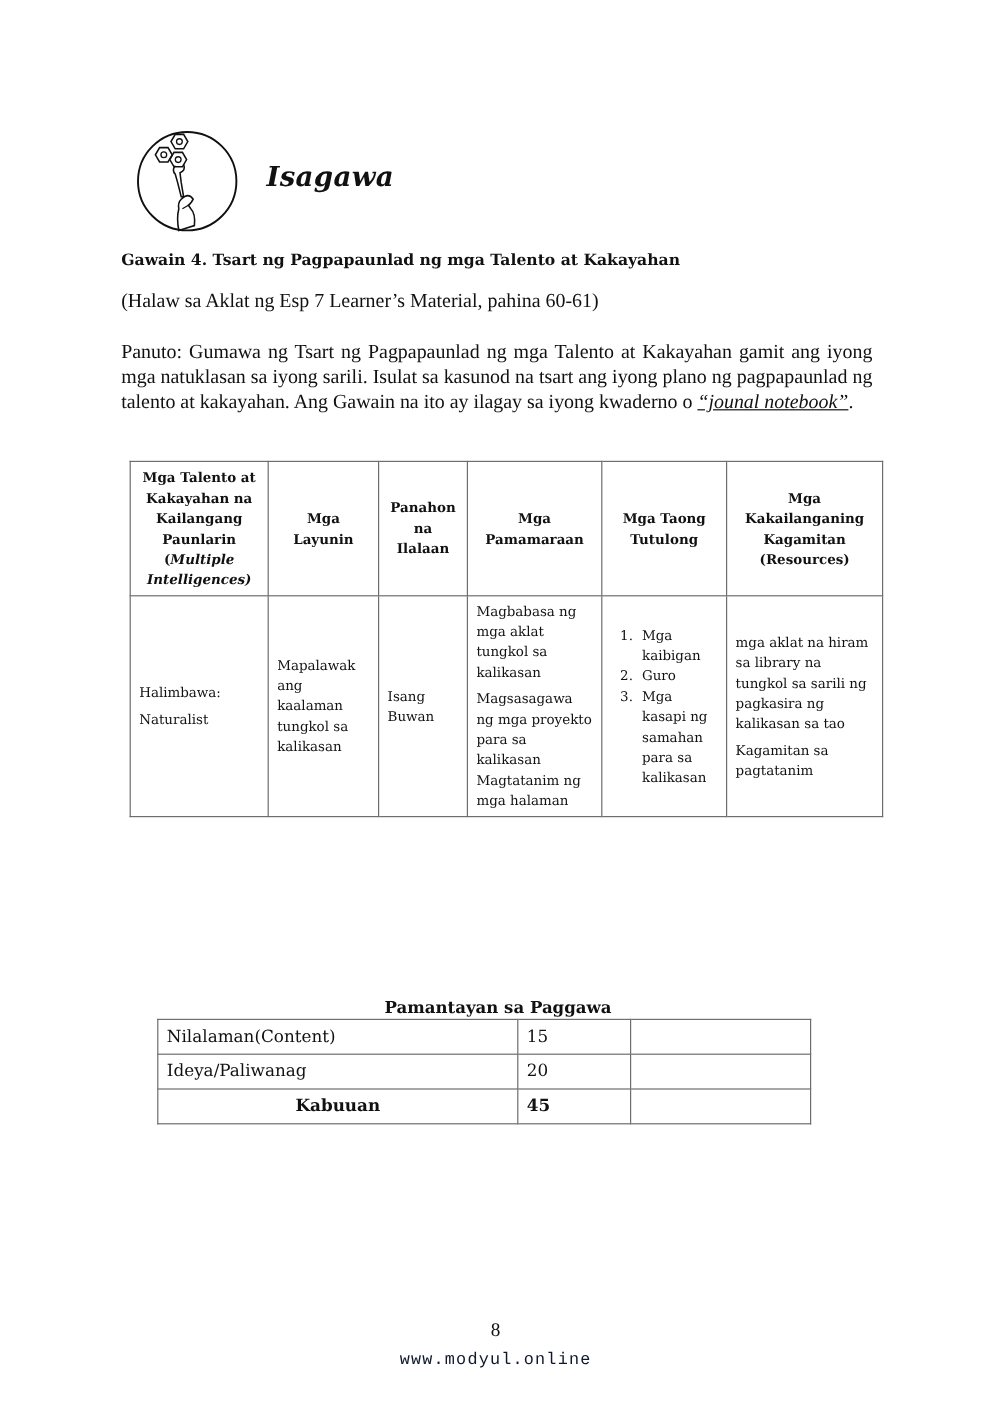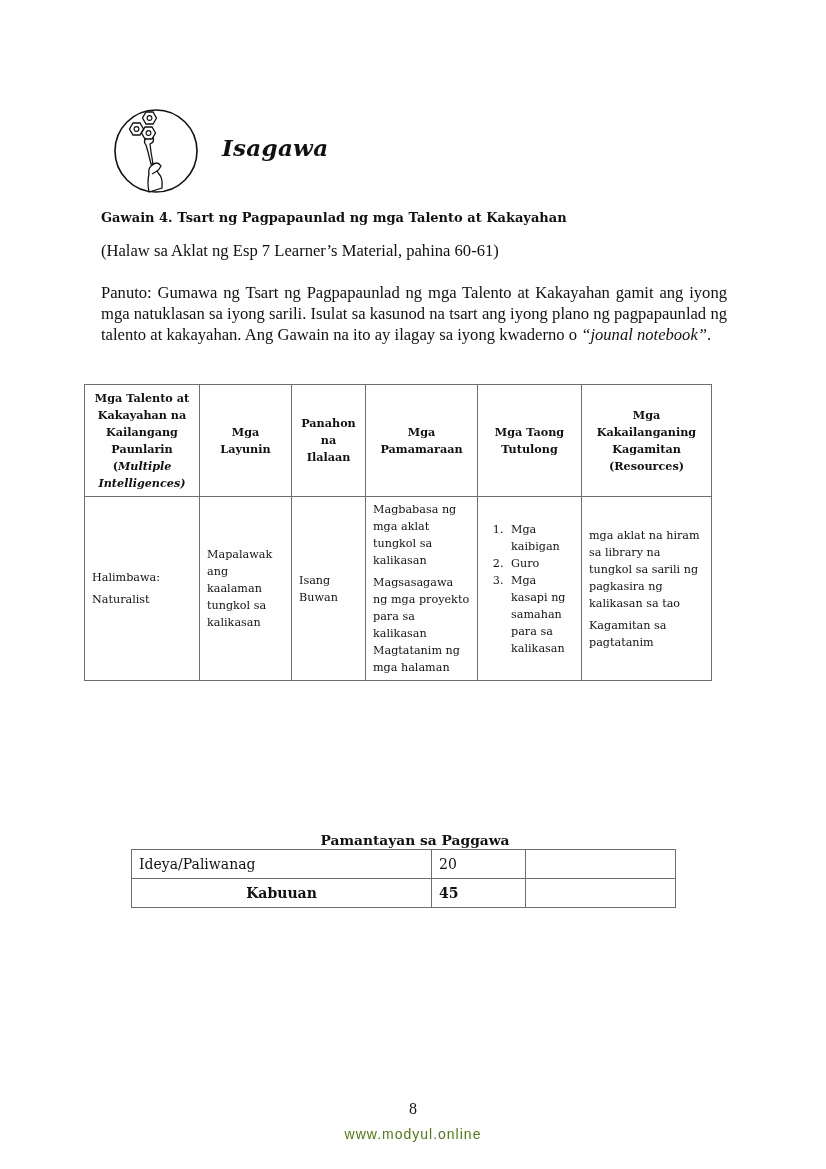--- a/index.html
+++ b/index.html
@@ -4,45 +4,45 @@
 <style>
   html, body { margin:0; padding:0; background:#ffffff; }
   body { width:826px; height:1169px; position:relative; overflow:hidden; color:#111; }
 
   .header-icon { position:absolute; left:113px; top:108px; width:86px; height:86px; }
   .section-title { position:absolute; left:222px; top:134px; font-family:"DejaVu Serif", serif; font-weight:bold; font-style:italic; font-size:23px; margin:0; letter-spacing:0.3px; }
 
   .activity-title { position:absolute; left:101px; top:210px; font-family:"DejaVu Serif", serif; font-weight:bold; font-size:13px; margin:0; }
   .source { position:absolute; left:101px; top:241px; font-family:"Liberation Serif", serif; font-size:16.6px; margin:0; }
   .instructions { position:absolute; left:101px; top:282px; width:626px; font-family:"Liberation Serif", serif; font-size:16.6px; line-height:21px; text-align:justify; margin:0; }
-  .instructions i { font-style:italic; }
+  .instructions i { font-style:italic;text-decoration:underline; }
 
   table { border-collapse:collapse; position:absolute; }
-  .chart { left:84px; top:384px; width:627px; table-layout:fixed; }
+  .chart { left:108px; top:384px; width:627px; table-layout:fixed; }
   .chart td, .chart th { border:1.5px solid #6e6e6e; padding:4px 7px; vertical-align:middle; }
   .chart th { font-family:"DejaVu Serif", serif; font-weight:bold; font-size:11.2px; line-height:17px; text-align:center; height:103px; }
   .chart th i { font-style:italic; }
   .chart td { font-family:"DejaVu Serif", serif; font-size:11.2px; line-height:17px; }
   .chart tr.example td { height:173px; }
   .chart tr.yours td { height:113px; vertical-align:top; }
   .chart p { margin:0; }
   .chart p + p { margin-top:5px; }
   .chart ol { margin:0; padding-left:22px; }
   .chart ol li { padding-left:4px; }
 
   .rubric-title { position:absolute; left:131px; width:544px; top:820px; text-align:center; font-family:"DejaVu Serif", serif; font-weight:bold; font-size:13.8px; margin:12px; }
   .rubric { left:131px; top:849px; width:544px; table-layout:fixed; }
   .rubric td, .rubric th { border:1.5px solid #6e6e6e; padding:2px 7px; font-size:14.5px; }
   .rubric th { font-family:"DejaVu Serif", serif; font-weight:bold; font-size:13.5px; line-height:20px; height:46px; text-align:center; }
   .rubric td { font-family:"DejaVu Serif", serif; font-size:14px; line-height:24px; height:24px; }
   .rubric td.total-label { text-align:center; font-weight:bold; }
   .rubric td.total-val { font-weight:bold; }
 
   .page-number { position:absolute; left:0; width:826px; top:1100px; text-align:center; font-family:"Liberation Serif", serif; font-size:16px; margin:0; }
-  .watermark { position:absolute; left:0; width:826px; top:1126px; text-align:center; font-family:Liberation Sans, sans-serif; font-size:14px; color:#4d7c0f; letter-spacing:1px; margin:0; }
+  .watermark { position:absolute; left:0; width:826px; top:1126px; text-align:center; font-family:Liberation Mono, monospace; font-size:14px; color:#0f172a; letter-spacing:1px; margin:0; }
 </style>
 </head>
 <body>
 
 <div class="header-icon">
   <svg width="86" height="86" viewBox="0 0 86 86">
     <circle cx="43" cy="43" r="41" fill="none" stroke="#111" stroke-width="1.6"></circle>
     <polygon points="33,4 40,4 43.5,10 40,16 33,16 29.5,10" fill="none" stroke="#111" stroke-width="1.3"></polygon>
     <circle cx="36.5" cy="10" r="2.4" fill="none" stroke="#111" stroke-width="1.1"></circle>
     <polygon points="20,15 27,15 30.5,21 27,27 20,27 16.5,21" fill="none" stroke="#111" stroke-width="1.3"></polygon>
@@ -106,20 +106,25 @@
 
 <h3 class="rubric-title">Pamantayan sa Paggawa</h3>
 <table class="rubric">
   <colgroup>
       <col style="width:300px">
       <col style="width:94px">
       <col style="width:150px">
     </colgroup>
   <tbody>
   <tr>
+    <td>Nilalaman(Content)</td>
+    <td>15</td>
+    <td></td>
+  </tr>
+  <tr>
     <td>Ideya/Paliwanag</td>
     <td>20</td>
     <td></td>
   </tr>
   <tr>
     <td class="total-label">Kabuuan</td>
     <td class="total-val">45</td>
     <td></td>
   </tr>
 </tbody>

